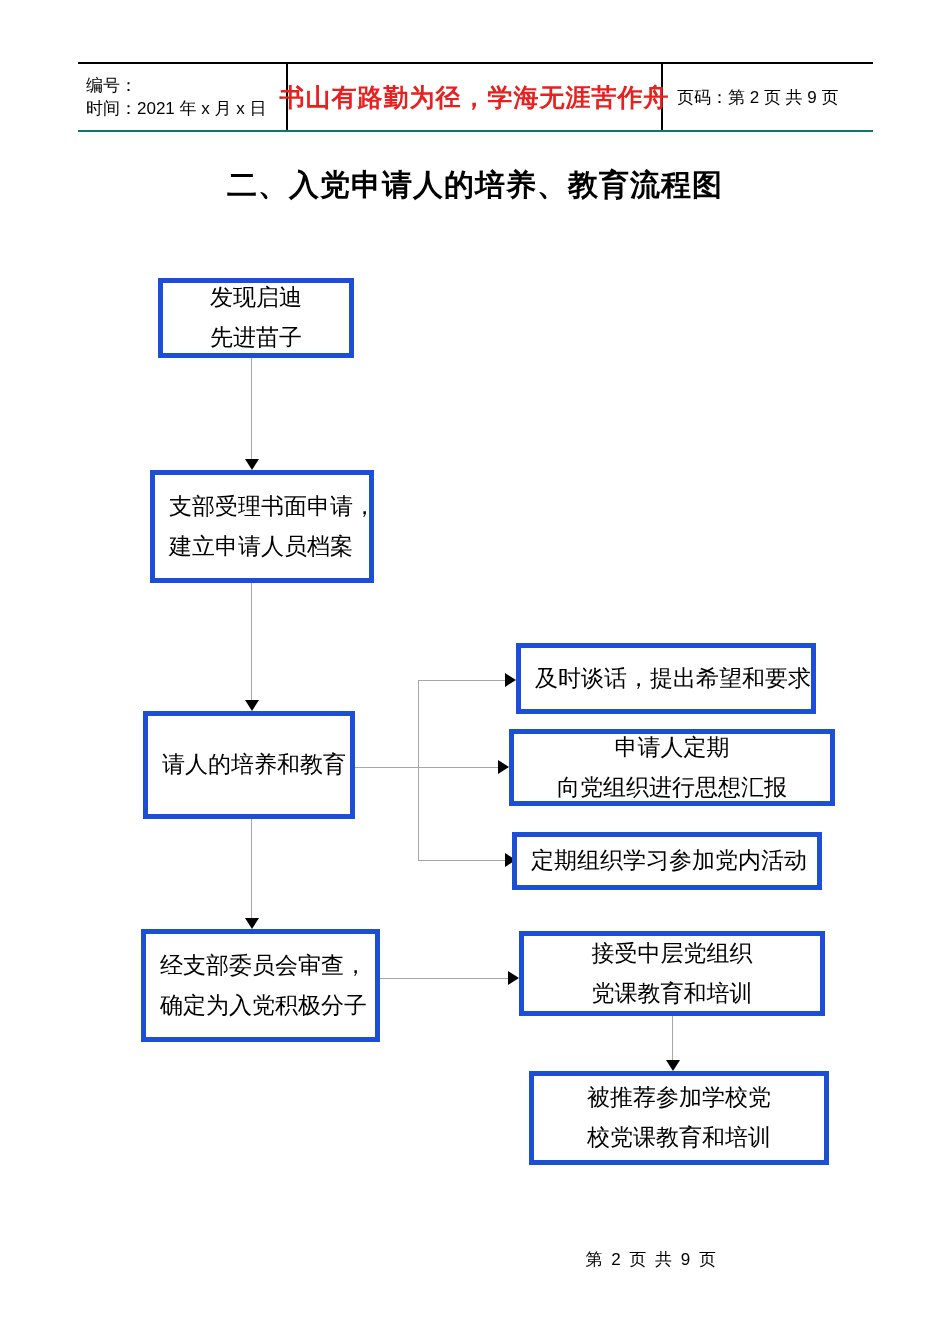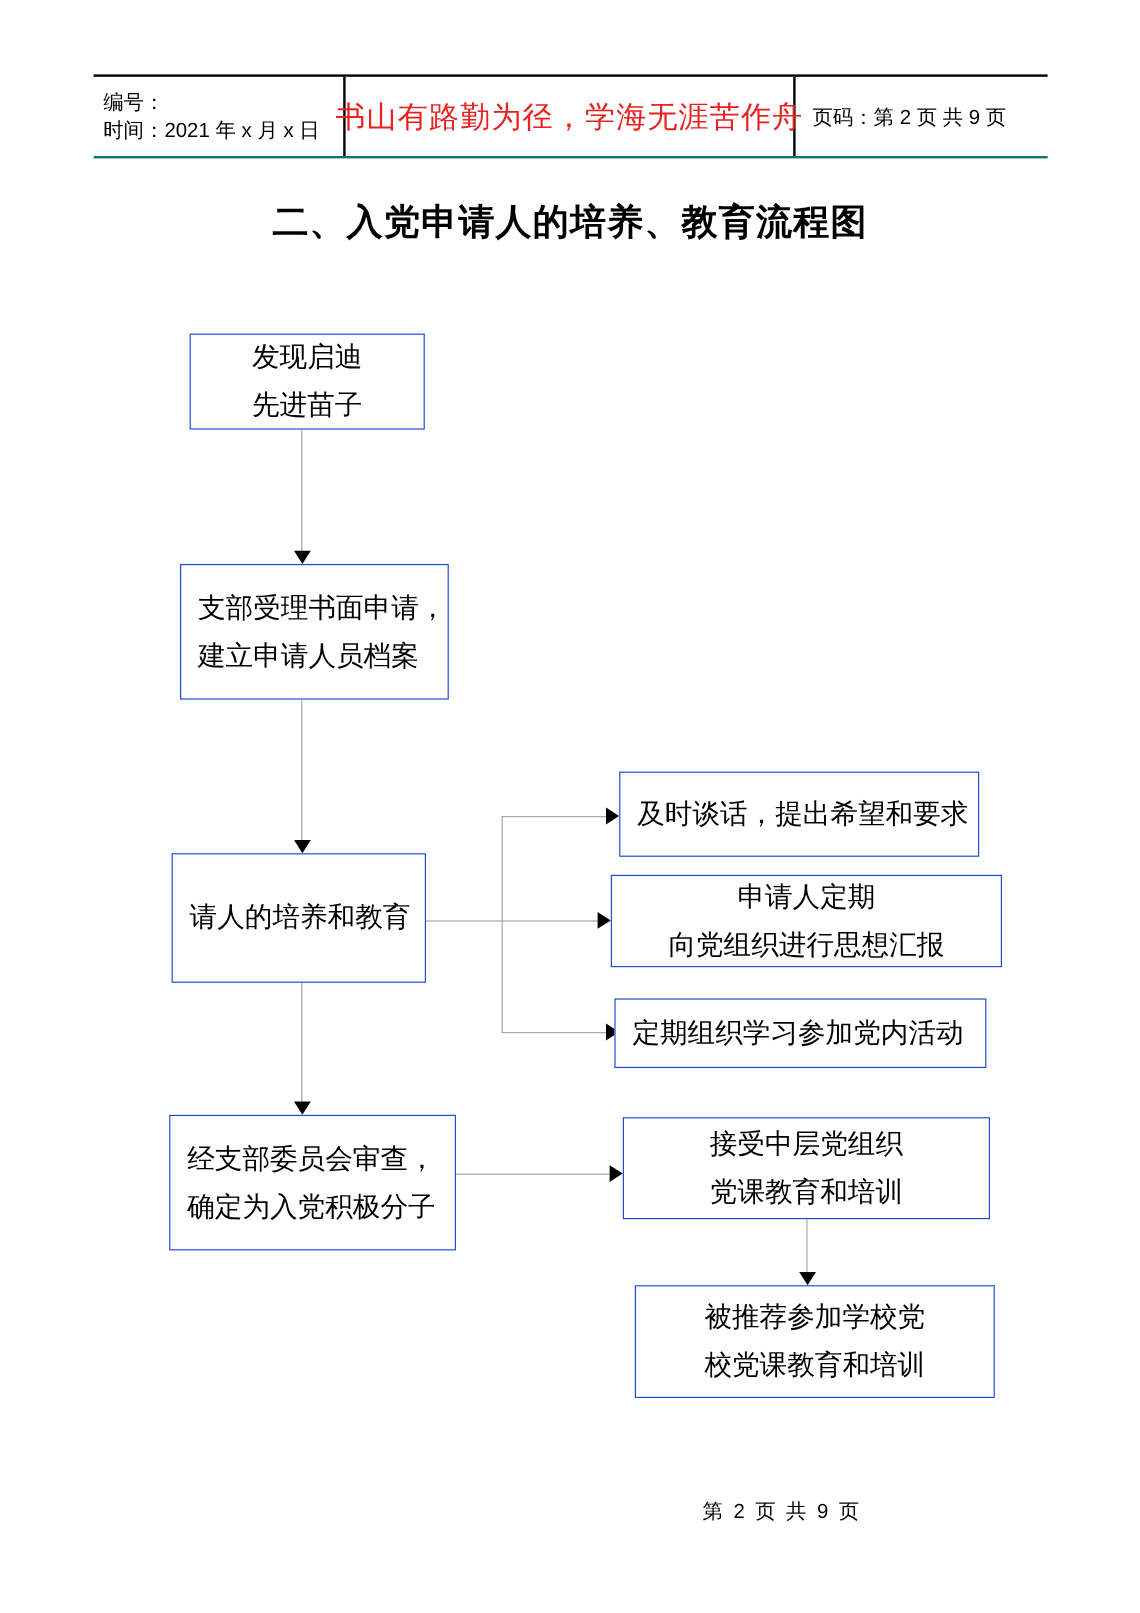--- a/index.html
+++ b/index.html
@@ -60,21 +60,21 @@
   }
   .hdr-line {
     font-size: 17px;
     line-height: 23px;
     white-space: nowrap;
     font-family: "Liberation Sans", "DejaVu Sans", sans-serif;
   }
   .motto {
     color: #e8201f;
     font-size: 25px;
-    font-weight: normal;
+    font-weight: bold;
     letter-spacing: 1px;
     white-space: nowrap;
     font-family: "Liberation Serif", "DejaVu Serif", serif;
   }
   .hdr-page {
     font-size: 17px;
     white-space: nowrap;
     font-family: "Liberation Sans", "DejaVu Sans", sans-serif;
   }
 
@@ -94,21 +94,21 @@
   
   .flow {
     position: absolute;
     left: 0;
     top: 0;
     width: 950px;
     height: 1344px;
   }
   .node {
     position: absolute;
-    border: 1px solid #1d4ed8;
+    border: 5px solid #1d4ed8;
     box-sizing: border-box;
     background: #ffffff;
     display: flex;
     flex-direction: column;
     justify-content: center;
     font-size: 23px;
     line-height: 40px;
     font-family: "Liberation Serif", "DejaVu Serif", serif;
   }
   .node .ln {

